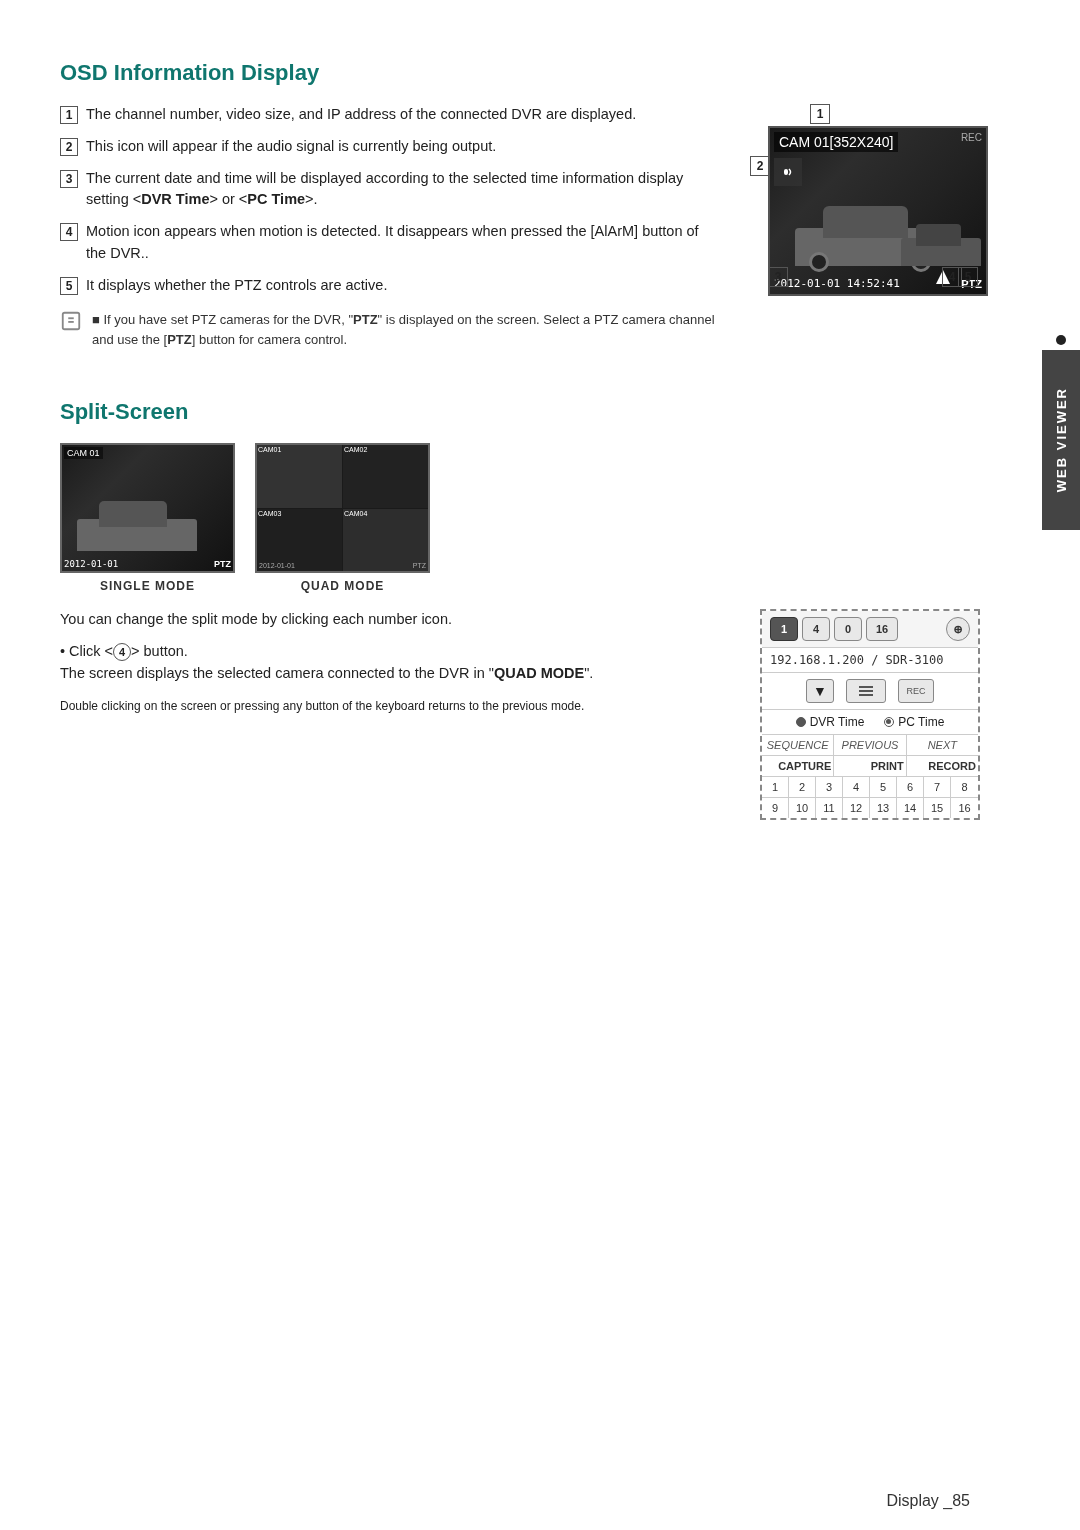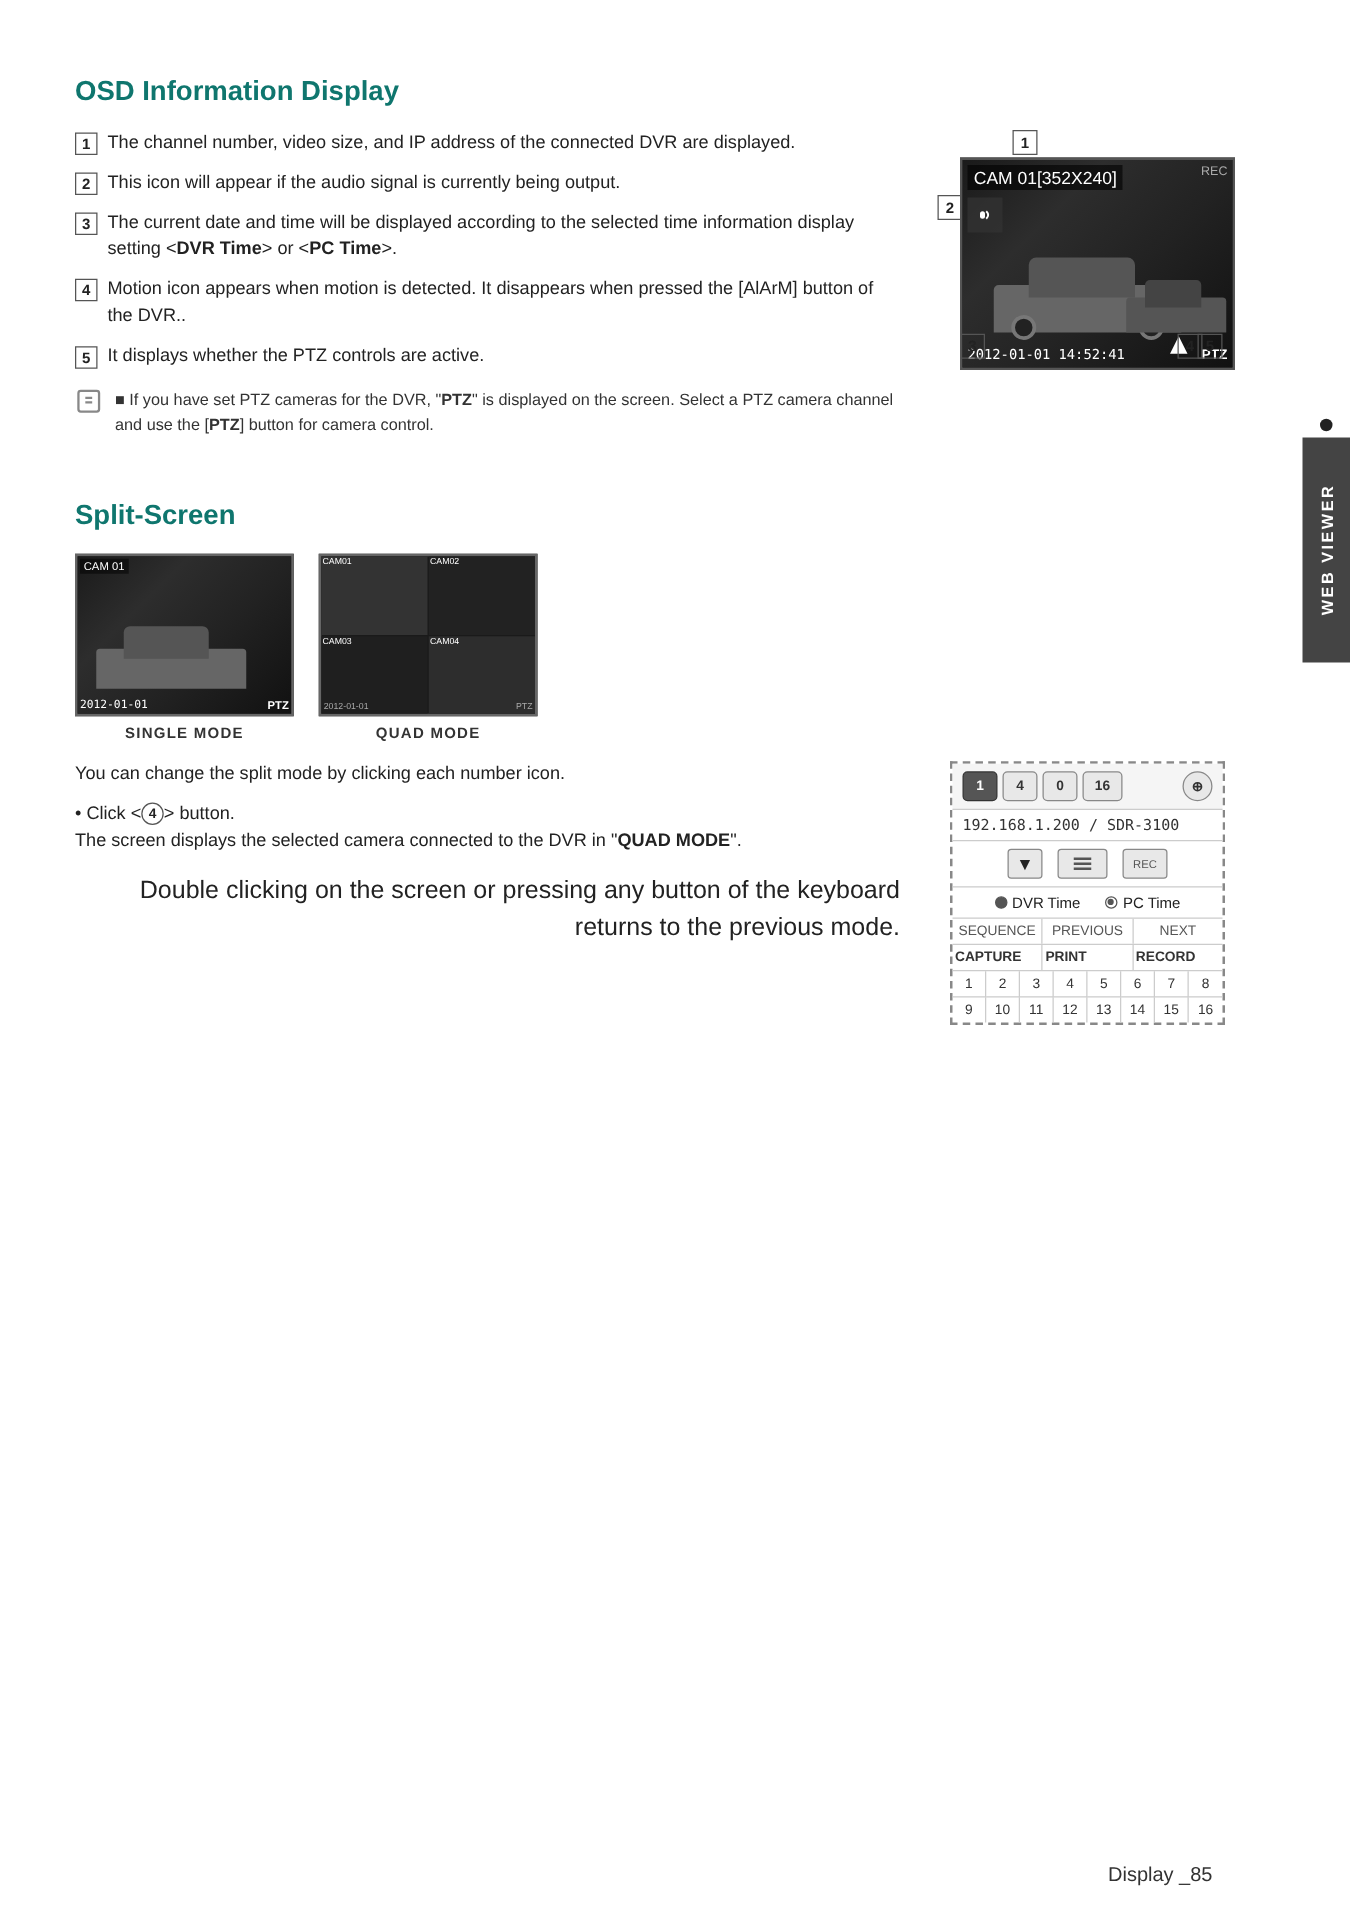--- a/index.html
+++ b/index.html
@@ -424,39 +424,40 @@
     }
     .radio-circle.filled {
       background: #555;
     }
 
     .dvr-seq-row {
       display: flex;
       align-items: center;
       border-bottom: 1px solid #ccc;
       font-size: 11px;
+      font-style: italic;
     }
     .dvr-seq-cell {
       flex: 1;
       text-align: center;
       padding: 4px 2px;
       border-right: 1px solid #ccc;
       color: #555;
     }
     .dvr-seq-cell:last-child { border-right: none; }
 
     .dvr-action-row {
       display: flex;
       align-items: center;
       border-bottom: 1px solid #ccc;
       font-size: 11px;
     }
     .dvr-action-cell {
       flex: 1;
-      text-align: left;
+      text-align: right;
       padding: 4px 2px;
       border-right: 1px solid #ccc;
       font-weight: bold;
       color: #333;
     }
     .dvr-action-cell:last-child { border-right: none; }
 
     .dvr-numbers {
       display: grid;
       grid-template-columns: repeat(8, 1fr);
@@ -652,21 +653,21 @@
         <p>You can change the split mode by clicking each number icon.</p>
 
 
         <div class="bullet-item">
           <span>Click &lt;</span><span class="circle-num">4</span><span>&gt; button.</span>
           <br>
           <span>The screen displays the selected camera connected to the DVR in "<strong>QUAD MODE</strong>".</span>
         </div>
 
 
-        <p style="font-size:20px;line-height:1.5;margin-top:4px;text-align:right;">Double clicking on the screen or pressing any button of the keyboard returns to the previous mode.</p>
+        <p style="font-size:12px;line-height:1.5;margin-top:4px;">Double clicking on the screen or pressing any button of the keyboard returns to the previous mode.</p>
       </div>
 
       <div class="dvr-panel">
 
         <div class="dvr-top-buttons">
           <div class="dvr-btn dvr-btn-active">1</div>
           <div class="dvr-btn">4</div>
           <div class="dvr-btn">0</div>
           <div class="dvr-btn dvr-btn-wide">16</div>
           <div style="flex:1;"></div>

